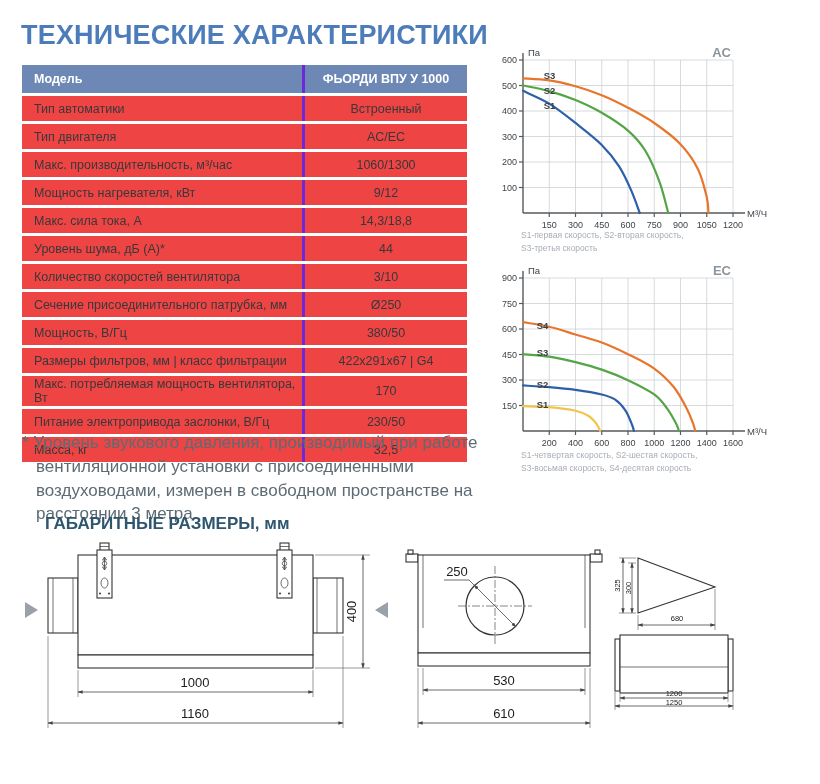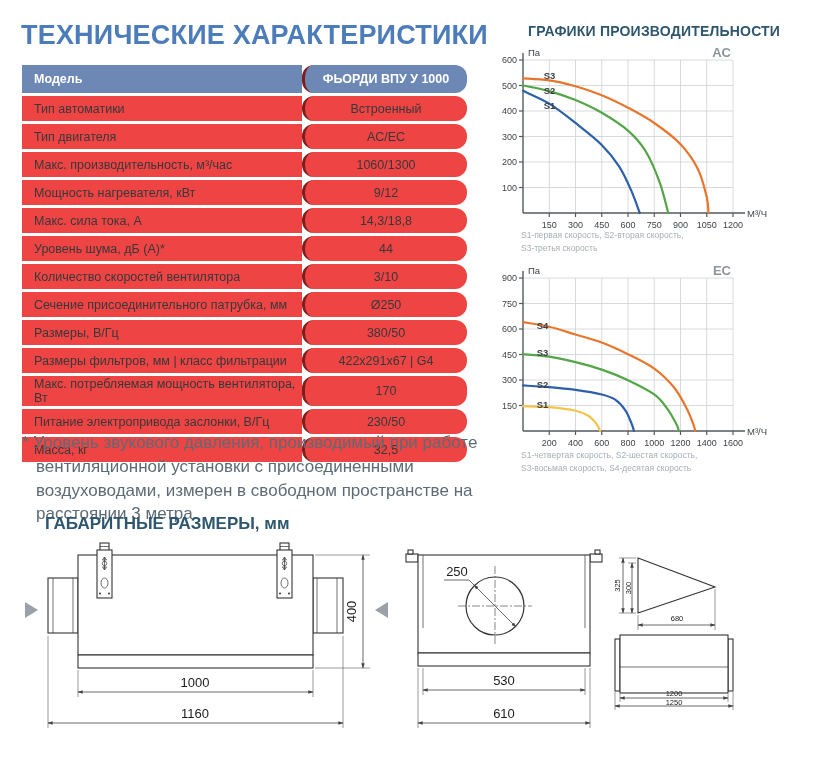--- a/index.html
+++ b/index.html
@@ -9,21 +9,21 @@
   .title-main{position:absolute;left:21px;top:20px;font-size:27px;font-weight:700;color:#4c7cba;letter-spacing:.2px;}
   .title-charts{position:absolute;left:528px;top:23px;font-size:14px;font-weight:700;color:#2e566e;letter-spacing:.2px;}
   .title-dims{position:absolute;left:45px;top:514px;font-size:17px;font-weight:700;color:#2e566e;}
 
   table.spec{position:absolute;left:22px;top:62px;width:445px;border-collapse:separate;border-spacing:0 3px;table-layout:fixed;}
   table.spec col.c1{width:280px;}
   table.spec col.c2{width:165px;}
   table.spec th{background:#6e88b6;color:#ffffff;font-size:12.5px;font-weight:700;height:26px;}
   table.spec td{background:#ef4444;color:#38383a;font-size:12.5px;height:23px;}
   table.spec th:first-child, table.spec td:first-child{text-align:left;padding-left:12px;padding-right:0;}
-  table.spec th:last-child, table.spec td:last-child{text-align:center;border-left:3px solid #7f1d1d;border-radius:12px;}
+  table.spec th:last-child, table.spec td:last-child{text-align:center;border-left:3px solid #6d28d9;}
 
   .footnote{position:absolute;left:22px;top:431px;width:450px;font-size:17px;line-height:1.4;color:#5d6b74;padding-left:14px;text-indent:-14px;}
 
   .chart{position:absolute;width:300px;height:195px;}
   #chart-ac{left:497px;top:48px;}
   #chart-ec{left:497px;top:266px;}
   .chart text{font-family:"Liberation Sans", sans-serif;}
   .chart .tick{font-size:9px;fill:#3f4449;}
   .chart .axlab{font-size:9.5px;fill:#3f4449;}
   .chart .ctitle{font-size:13px;font-weight:700;fill:#8d959c;}
@@ -89,21 +89,21 @@
         </tr>
         <tr>
           <td>Количество скоростей вентилятора</td>
           <td>3/10</td>
         </tr>
         <tr>
           <td>Сечение присоединительного патрубка, мм</td>
           <td>Ø250</td>
         </tr>
         <tr>
-          <td>Размеры, В/Гц</td>
+          <td>Мощность, В/Гц</td>
           <td>380/50</td>
         </tr>
         <tr>
           <td>Размеры фильтров, мм  |  класс фильтрации</td>
           <td>422x291x67  |  G4</td>
         </tr>
         <tr>
           <td>Макс. потребляемая мощность вентилятора, Вт</td>
           <td>170</td>
         </tr>
@@ -113,21 +113,20 @@
         </tr>
         <tr>
           <td>Масса, кг</td>
           <td>32,5</td>
         </tr>
       </tbody>
   </table>
 
   <div class="footnote">* Уровень звукового давления, производимый при работе вентиляционной установки с присоединенными воздуховодами, измерен в свободном пространстве на расстоянии 3 метра.</div>
 
-  <div class="title-charts">ГРАФИКИ ПРОИЗВОДИТЕЛЬНОСТИ</div>
   <svg id="chart-ac" class="chart">
       <line x1="52.25" y1="12" x2="52.25" y2="165" stroke="#ccd0d4" stroke-width="0.8"></line>
       <line x1="78.5" y1="12" x2="78.5" y2="165" stroke="#ccd0d4" stroke-width="0.8"></line>
       <line x1="104.75" y1="12" x2="104.75" y2="165" stroke="#ccd0d4" stroke-width="0.8"></line>
       <line x1="131" y1="12" x2="131" y2="165" stroke="#ccd0d4" stroke-width="0.8"></line>
       <line x1="157.25" y1="12" x2="157.25" y2="165" stroke="#ccd0d4" stroke-width="0.8"></line>
       <line x1="183.5" y1="12" x2="183.5" y2="165" stroke="#ccd0d4" stroke-width="0.8"></line>
       <line x1="209.75" y1="12" x2="209.75" y2="165" stroke="#ccd0d4" stroke-width="0.8"></line>
       <line x1="236" y1="12" x2="236" y2="165" stroke="#ccd0d4" stroke-width="0.8"></line>
       <line x1="26" y1="139.5" x2="236" y2="139.5" stroke="#ccd0d4" stroke-width="0.8"></line>

